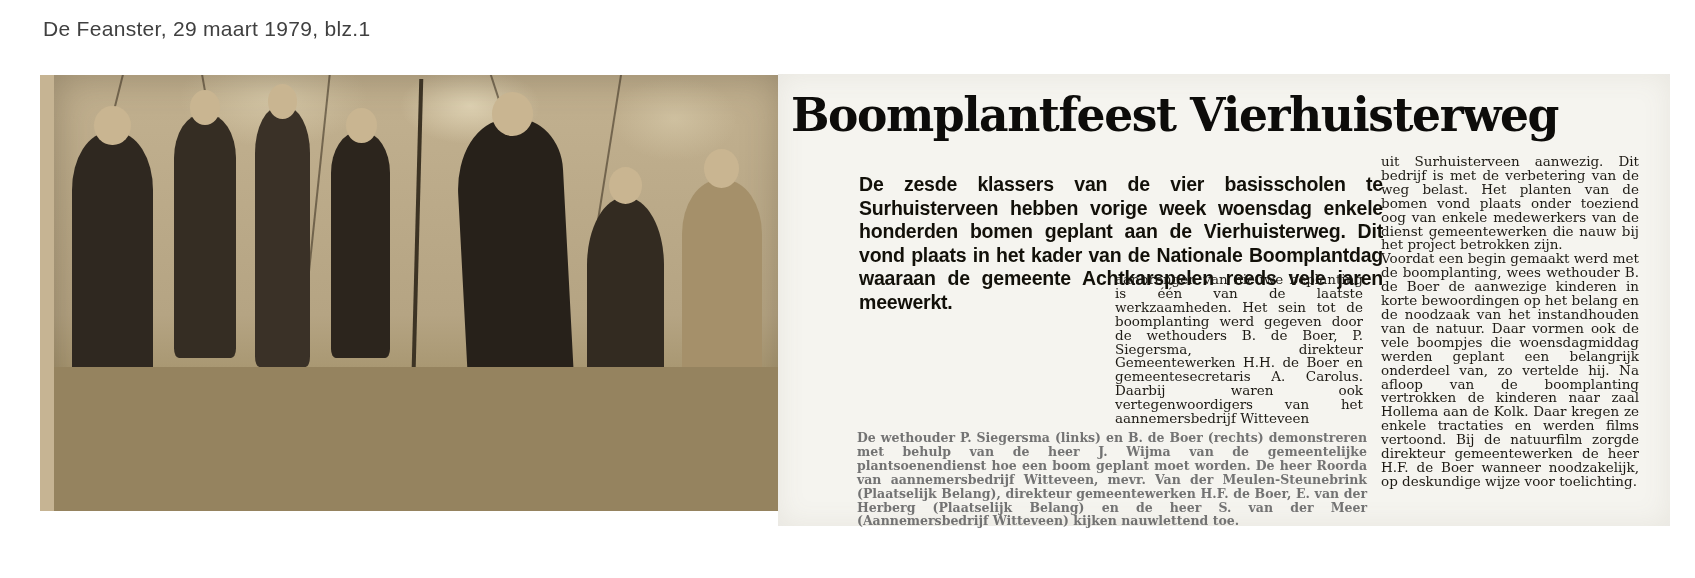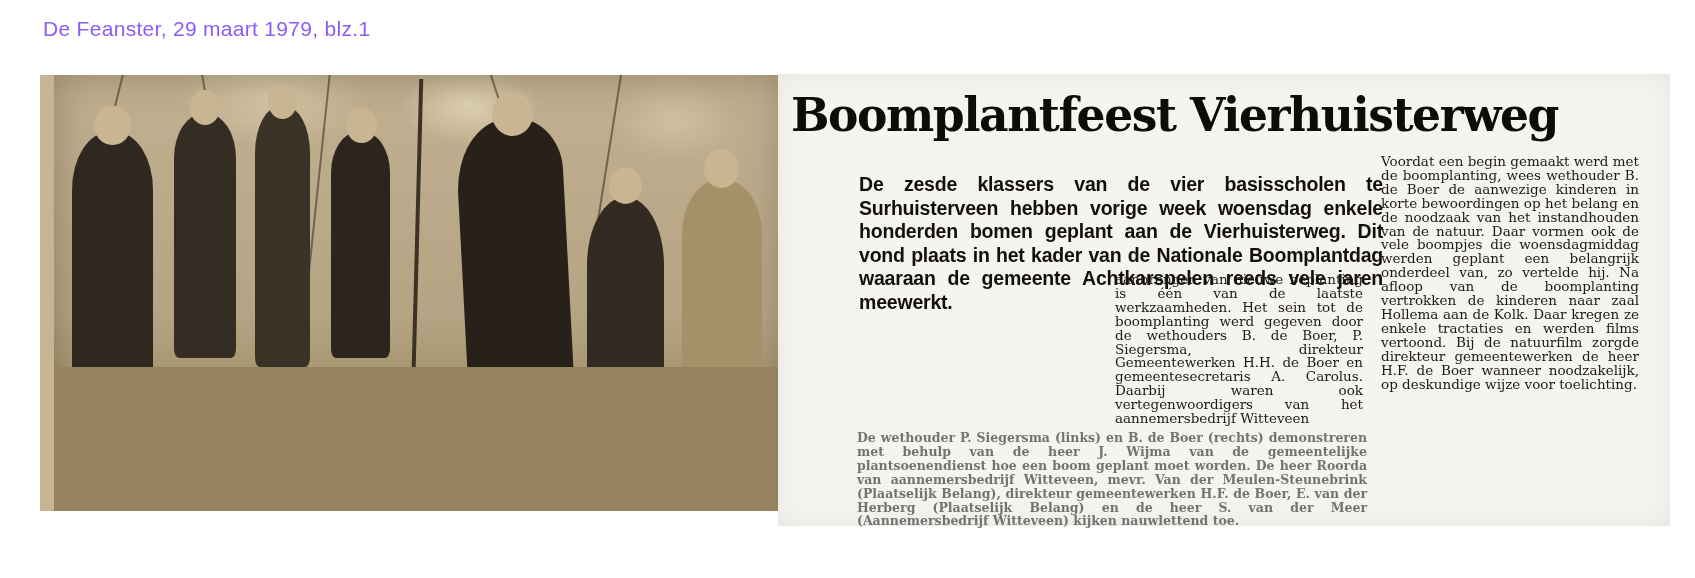--- a/index.html
+++ b/index.html
@@ -4,21 +4,21 @@
 <style>
   html,body{margin:0;padding:0;}
   body{
     width:1695px;height:578px;position:relative;overflow:hidden;
     background:#ffffff;
     font-family:"Liberation Sans",sans-serif;
   }
   .source-line{
     position:absolute;left:43px;top:16px;
     font:400 21px/26px "Liberation Sans",sans-serif;
-    color:#8b5cf6;letter-spacing:.3px;
+    color:#404040;letter-spacing:.3px;
   }
   
   .photo{
     position:absolute;left:40px;top:75px;width:730px;height:436px;
     background:
       radial-gradient(ellipse 100px 55px at 57% 7%, rgba(233,222,192,.75), transparent 70%),
       radial-gradient(ellipse 130px 70px at 30% 5%, rgba(226,214,182,.6), transparent 72%),
       radial-gradient(ellipse 90px 60px at 85% 10%, rgba(222,210,178,.5), transparent 70%),
       linear-gradient(#c2b190,#b5a483 55%,#a6956f 70%,#93825f);
     border-left:14px solid #c6b493;
@@ -105,16 +105,17 @@
   <div class="ph-ground"></div>
 </div>
 
 <div class="paper"></div>
 
 <div class="article">
   <h1 class="headline">Boomplantfeest Vierhuisterweg</h1>
   <p class="intro">De zesde klassers van de vier basisscholen te Surhuisterveen hebben vorige week woensdag enkele honderden bomen geplant aan de Vierhuisterweg. Dit vond plaats in het kader van de Nationale Boomplantdag waaraan de gemeente Achtkarspelen reeds vele jaren meewerkt.</p>
   <p class="bodycol col-middle">aanbrengen van nieuwe beplanting is één van de laatste werkzaamheden. Het sein tot de boomplanting werd gegeven door de wethouders B. de Boer, P. Siegersma, direkteur Gemeentewerken H.H. de Boer en gemeentesecretaris A. Carolus. Daarbij waren ook vertegenwoordigers van het aannemersbedrijf Witteveen</p>
   <div class="bodycol col-right">
+    <p>uit Surhuisterveen aanwezig. Dit bedrijf is met de verbetering van de weg belast. Het planten van de bomen vond plaats onder toeziend oog van enkele medewerkers van de dienst gemeentewerken die nauw bij het project betrokken zijn.</p>
     <p>Voordat een begin gemaakt werd met de boomplanting, wees wethouder B. de Boer de aanwezige kinderen in korte bewoordingen op het belang en de noodzaak van het instandhouden van de natuur. Daar vormen ook de vele boompjes die woensdagmiddag werden geplant een belangrijk onderdeel van, zo vertelde hij. Na afloop van de boomplanting vertrokken de kinderen naar zaal Hollema aan de Kolk. Daar kregen ze enkele tractaties en werden films vertoond. Bij de natuurfilm zorgde direkteur gemeentewerken de heer H.F. de Boer wanneer noodzakelijk, op deskundige wijze voor toelichting.</p>
   </div>
   <p class="caption">De wethouder P. Siegersma (links) en B. de Boer (rechts) demonstreren met behulp van de heer J. Wijma van de gemeentelijke plantsoenendienst hoe een boom geplant moet worden. De heer Roorda van aannemersbedrijf Witteveen, mevr. Van der Meulen-Steunebrink (Plaatselijk Belang), direkteur gemeentewerken H.F. de Boer, E. van der Herberg (Plaatselijk Belang) en de heer S. van der Meer (Aannemersbedrijf Witteveen) kijken nauwlettend toe.</p>
 </div>
 
 </body></html>

